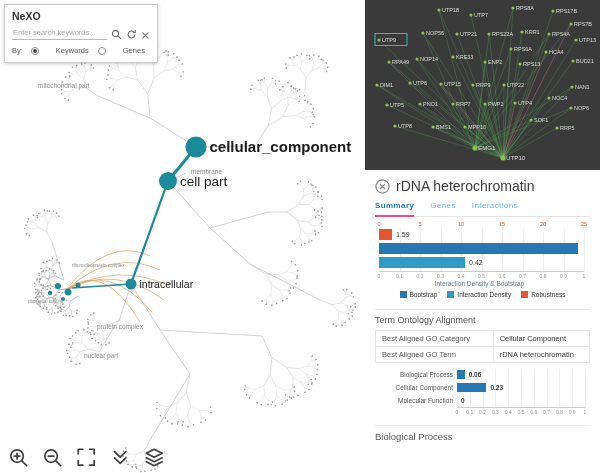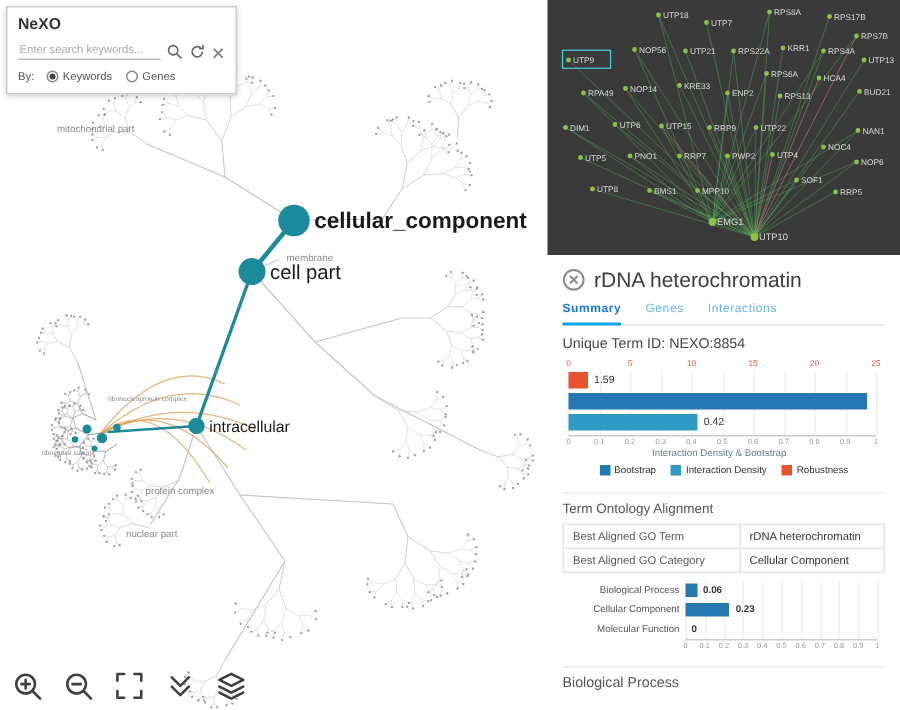--- a/index.html
+++ b/index.html
@@ -9,31 +9,31 @@
 #tree-wrap{position:absolute;left:0;top:0;width:365px;height:473px;background:#fff;}
 #tree-svg{position:absolute;left:0;top:0;}
 #search-panel{position:absolute;left:4px;top:4px;width:154px;background:#fff;border:1px solid #ccc;box-shadow:0 1px 4px rgba(0,0,0,.2);padding:5px 7px 7px;z-index:5;}
 .sp-title{font-size:10.5px;font-weight:bold;color:#333;}
 .sp-row{display:flex;align-items:flex-end;gap:4px;margin-top:4px;}
 .sp-input{flex:1;min-width:0;border:none;border-bottom:1px solid #bbb;font-size:7.5px;color:#777;padding:2px 1px;font-family:inherit;outline:none;}
 .sp-input::placeholder{color:#aaa;}
 .icon-btn{background:none;border:none;cursor:pointer;padding:0;line-height:0;}
 .sp-by{display:flex;align-items:center;gap:8px;margin-top:6px;font-size:7.5px;color:#555;}
 #radio-opts{display:flex;gap:9px;align-items:center;}
-.radio-opt{display:flex;align-items:center;gap:3px;cursor:pointer;}
+.radio-opt{display:flex;align-items:center;gap:17px;cursor:pointer;}
 .radio{display:inline-block;width:8px;height:8px;border:1px solid #888;border-radius:50%;position:relative;background:#fff;}
 .radio.checked::after{content:"";position:absolute;left:1.5px;top:1.5px;width:4px;height:4px;border-radius:50%;background:#444;}
 #toolbar{position:absolute;left:8px;bottom:5px;display:flex;gap:13px;z-index:5;align-items:center;}
 #net-panel{position:absolute;left:365px;top:0;width:235px;height:170px;background:#3a3a3a;}
 #detail-panel{position:absolute;left:365px;top:170px;width:235px;height:303px;background:#fff;padding:0 10px;overflow:hidden;}
 .detail-header{display:flex;align-items:center;gap:6px;margin-top:8px;height:16px;}
 .detail-title{font-size:14px;color:#3c3c3c;}
 .tabs{display:flex;gap:16px;margin-top:7px;border-bottom:1px solid #e4e4e4;}
 .tab{font-size:8px;color:#64b5f6;letter-spacing:.4px;padding:0 0 5px;cursor:pointer;}
-.tab.active{color:#1976d2;font-weight:bold;border-bottom:2px solid #0ea5e9;margin-bottom:-1px;}
+.tab.active{color:#1976d2;font-weight:bold;border-bottom:2px solid #ec4899;margin-bottom:-1px;}
 .uid{margin-top:7px;font-size:9.5px;color:#454545;height:12px;}
 .sec-title{margin-top:6px;font-size:9px;color:#555;height:11px;}
 .with-sep{border-top:1px solid #ececec;padding-top:5px;height:16px;}
 .chart{position:relative;}
 #chart1{height:82px;margin-top:4px;}
 #chart2{height:50px;margin-top:6px;}
 .go-table{width:100%;border-collapse:collapse;margin-top:5px;}
 .go-table td{border:1px solid #e6e6e6;font-size:7.5px;color:#555;padding:3px 6px;}
 .go-table td.val{color:#333;}
 .abs{position:absolute;white-space:nowrap;}
@@ -1657,24 +1657,20 @@
           <circle cx="8" cy="8" r="7" fill="none" stroke="#8a8a8a" stroke-width="1.4"></circle>
           <path d="M5.3 5.3 L10.7 10.7 M10.7 5.3 L5.3 10.7" stroke="#8a8a8a" stroke-width="1.4"></path>
         </svg>
       <span class="detail-title">rDNA heterochromatin</span>
     </div>
     <div class="tabs" id="tabs">
         <div class="tab active">Summary</div>
         <div class="tab">Genes</div>
         <div class="tab">Interactions</div>
       </div>
-    <div class="uid">
-      <span>Unique Term ID:</span>
-      <span>NEXO:8854</span>
-    </div>
     <div id="chart1" class="chart">
         <div class="abs" style="left: 4px; top: 7px; width: 1px; height: 43px; background: rgb(239, 239, 239);"></div>
         <div class="abs" style="left: 24.5px; top: 7px; width: 1px; height: 43px; background: rgb(239, 239, 239);"></div>
         <div class="abs" style="left: 45px; top: 7px; width: 1px; height: 43px; background: rgb(239, 239, 239);"></div>
         <div class="abs" style="left: 65.5px; top: 7px; width: 1px; height: 43px; background: rgb(239, 239, 239);"></div>
         <div class="abs" style="left: 86px; top: 7px; width: 1px; height: 43px; background: rgb(239, 239, 239);"></div>
         <div class="abs" style="left: 106.5px; top: 7px; width: 1px; height: 43px; background: rgb(239, 239, 239);"></div>
         <div class="abs" style="left: 127px; top: 7px; width: 1px; height: 43px; background: rgb(239, 239, 239);"></div>
         <div class="abs" style="left: 147.5px; top: 7px; width: 1px; height: 43px; background: rgb(239, 239, 239);"></div>
         <div class="abs" style="left: 168px; top: 7px; width: 1px; height: 43px; background: rgb(239, 239, 239);"></div>
@@ -1716,26 +1712,26 @@
           <span class="legend-item">
             <span class="legend-swatch" style="background: rgb(232, 84, 47);"></span>
             <span>Robustness</span>
           </span>
         </div>
       </div>
     <div class="sec-title with-sep">Term Ontology Alignment</div>
     <table class="go-table">
         <tbody id="go-table-body">
           <tr>
+            <td style="width: 55%;">Best Aligned GO Category</td>
+            <td class="val">Cellular Component</td>
+          </tr>
+          <tr>
             <td style="width: 55%;">Best Aligned GO Term</td>
             <td class="val">rDNA heterochromatin</td>
-          </tr>
-          <tr>
-            <td style="width: 55%;">Best Aligned GO Category</td>
-            <td class="val">Cellular Component</td>
           </tr>
         </tbody>
       </table>
     <div id="chart2" class="chart">
         <div class="abs" style="left: 82px; top: 0px; width: 1px; height: 38px; background: rgb(239, 239, 239);"></div>
         <div class="abs" style="left: 94.8px; top: 0px; width: 1px; height: 38px; background: rgb(239, 239, 239);"></div>
         <div class="abs" style="left: 107.6px; top: 0px; width: 1px; height: 38px; background: rgb(239, 239, 239);"></div>
         <div class="abs" style="left: 120.4px; top: 0px; width: 1px; height: 38px; background: rgb(239, 239, 239);"></div>
         <div class="abs" style="left: 133.2px; top: 0px; width: 1px; height: 38px; background: rgb(239, 239, 239);"></div>
         <div class="abs" style="left: 146px; top: 0px; width: 1px; height: 38px; background: rgb(239, 239, 239);"></div>

